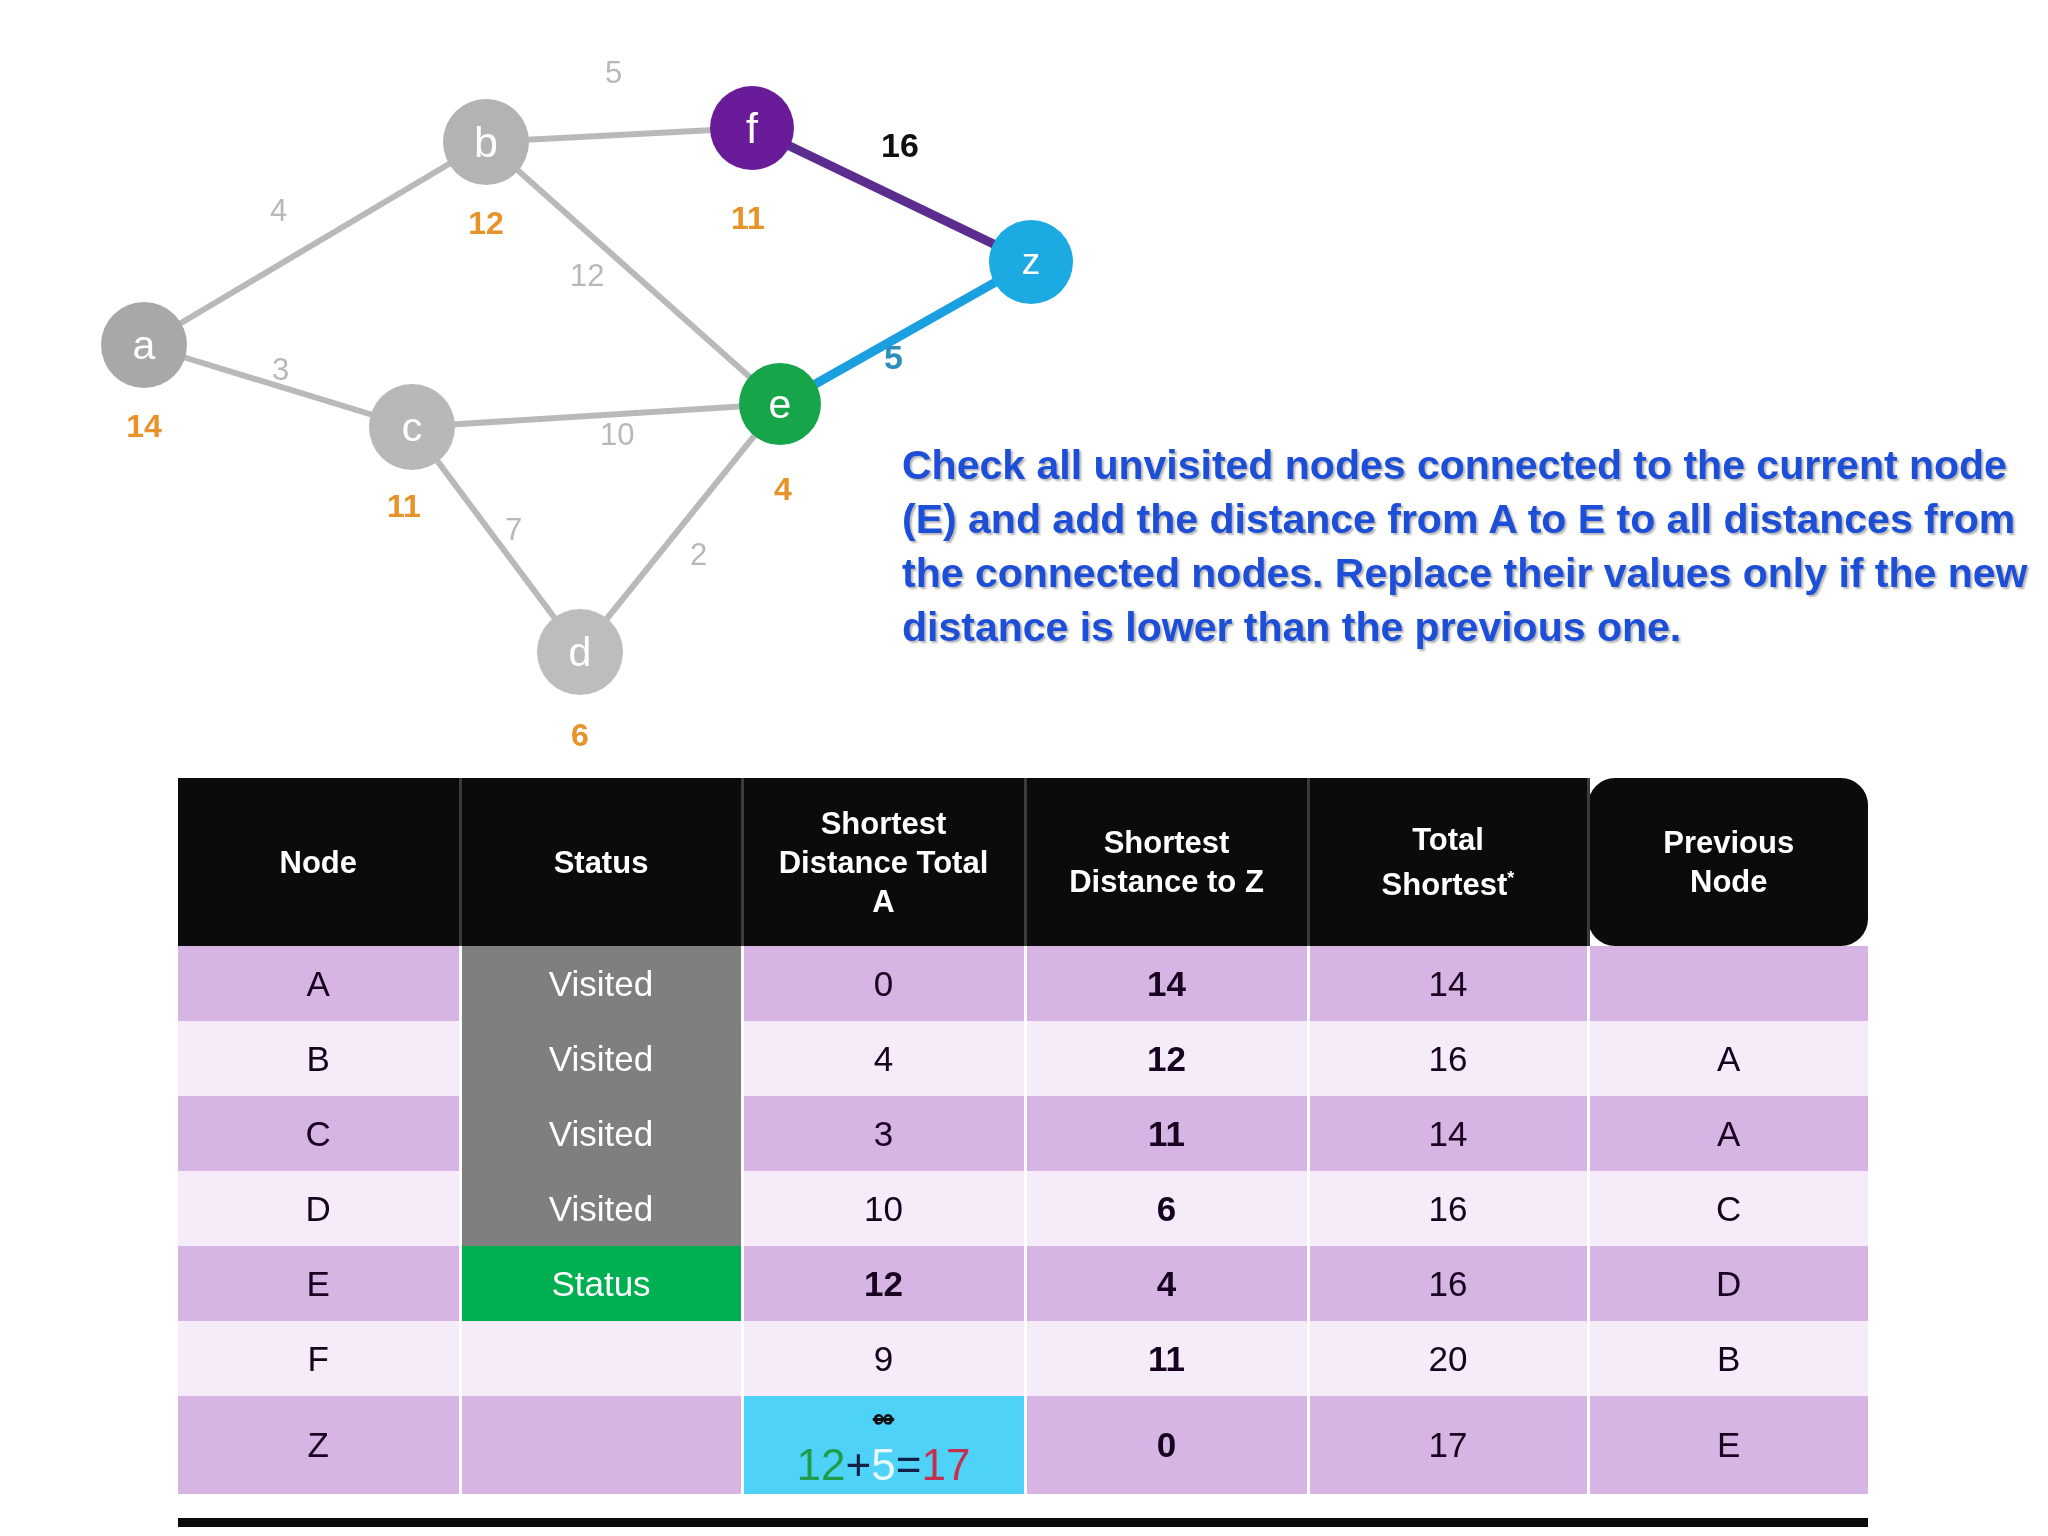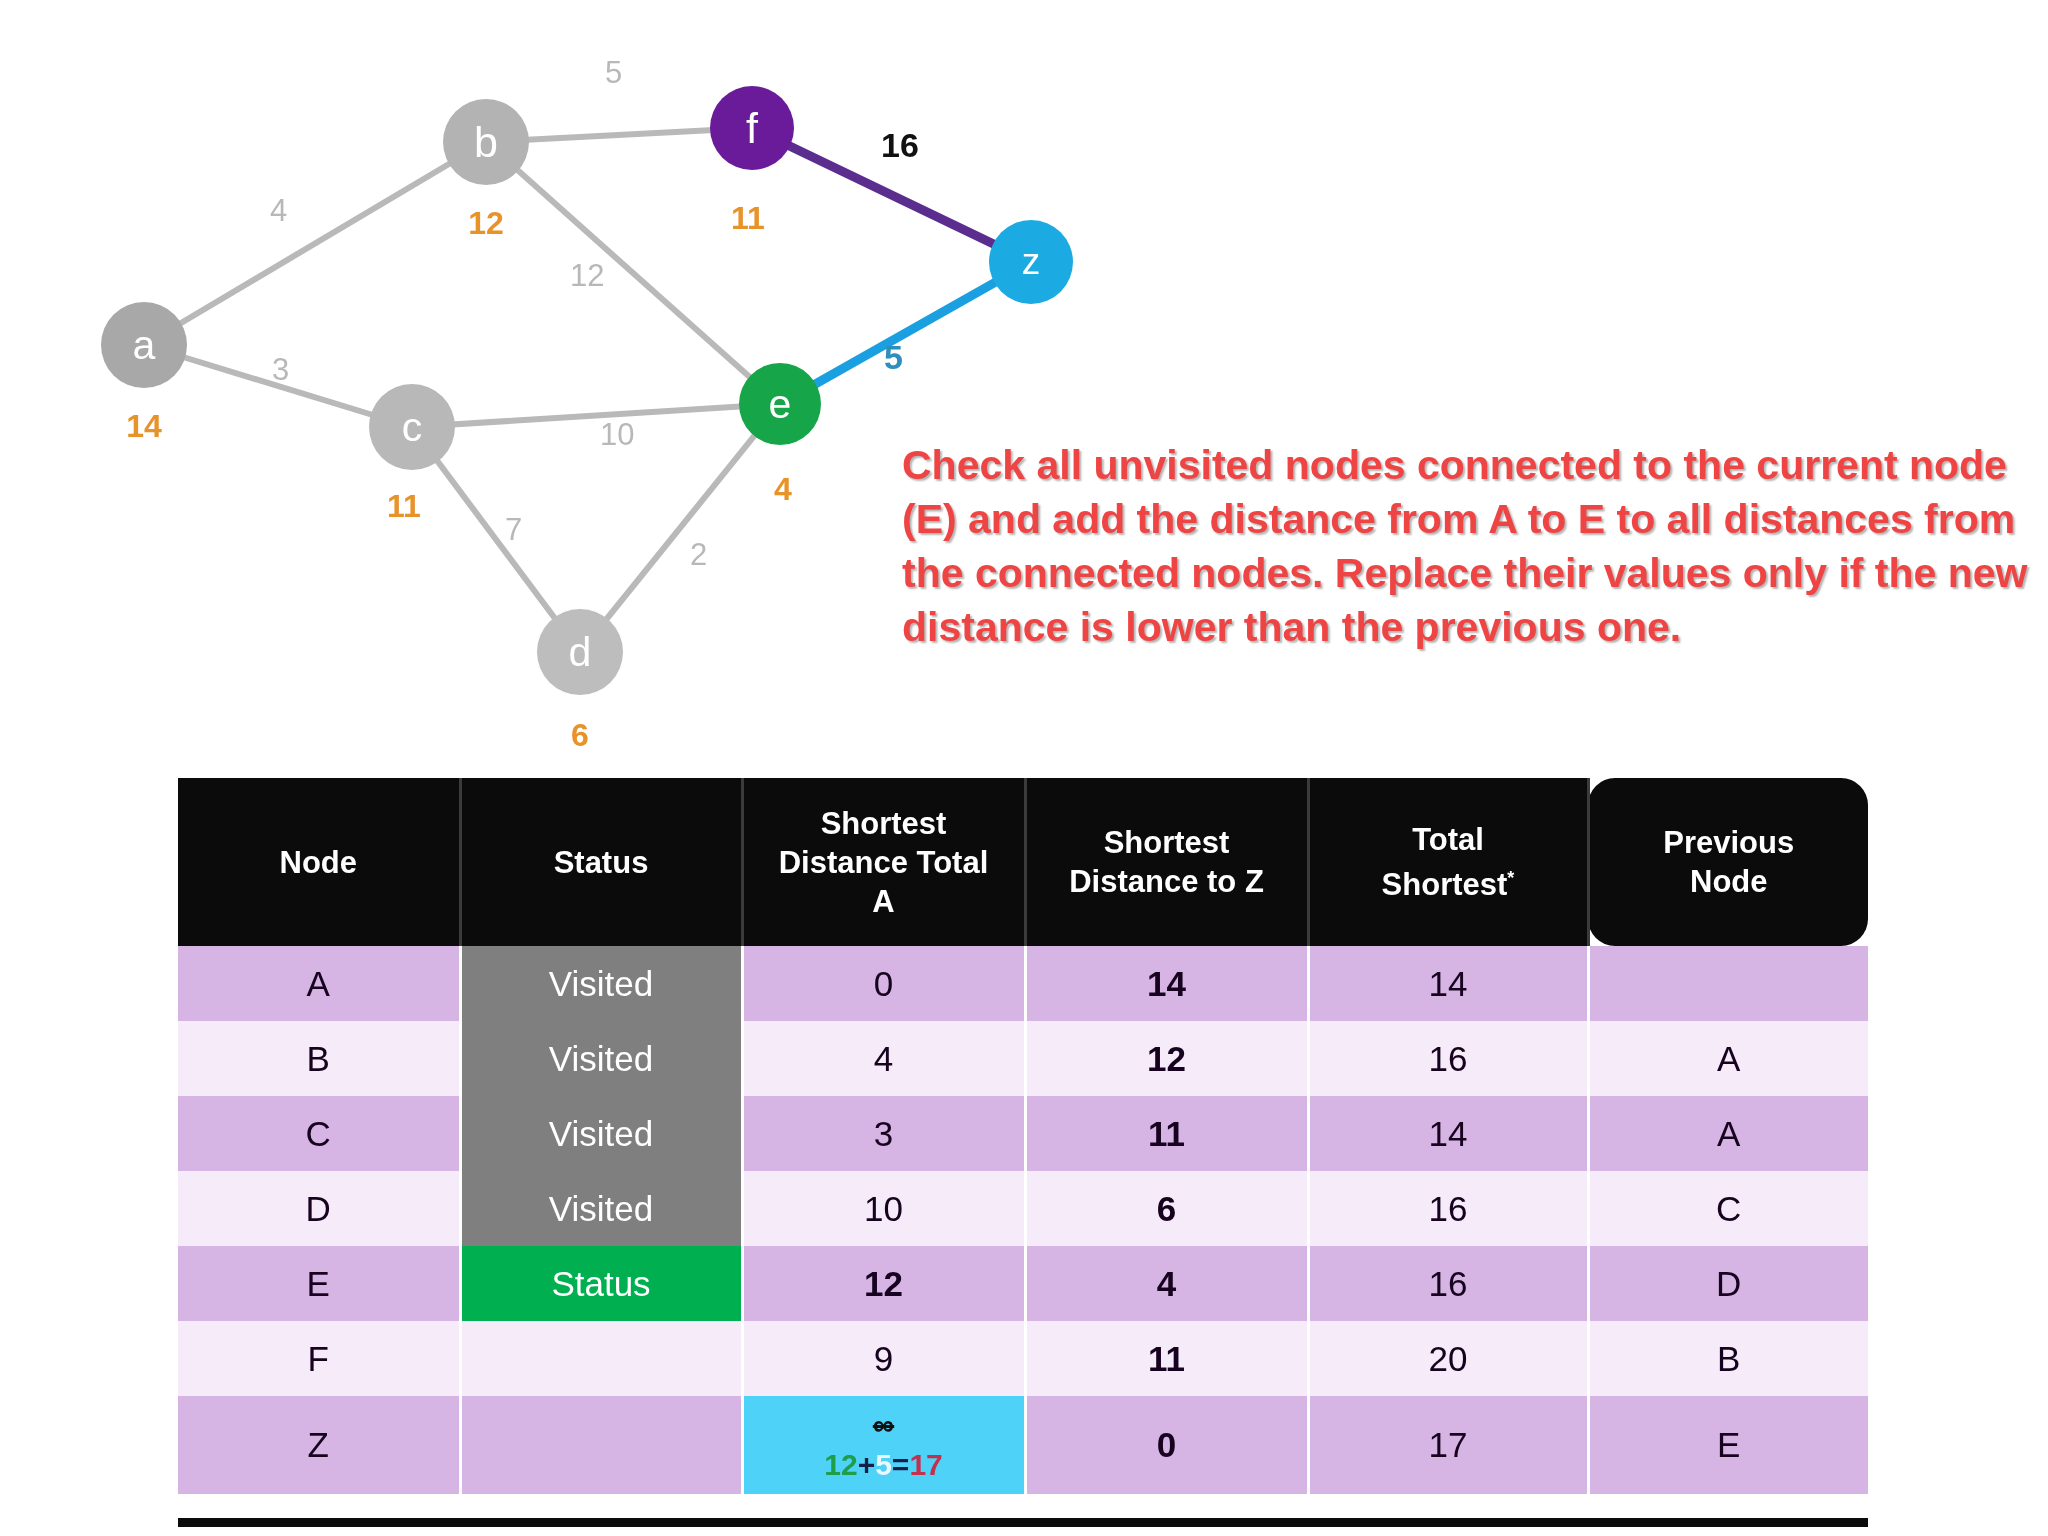--- a/index.html
+++ b/index.html
@@ -67,21 +67,21 @@
     font-weight: bold;
     font-size: 34px;
   }
 
   
   #instruction {
     position: absolute;
     left: 902px;
     top: 438px;
     width: 1146px;
-    color: #ef4444;
+    color: #1d4ed8;
     font-family: "Liberation Sans", sans-serif;
     font-weight: bold;
     font-size: 41px;
     line-height: 54px;
     text-shadow: 2px 2px 2px rgba(120,120,120,0.55);
   }
 
   
   #dijkstra-table {
     position: absolute;
@@ -149,22 +149,22 @@
     display: block;
     font-size: 30px;
     font-weight: bold;
     color: #111111;
     text-decoration: line-through;
     text-decoration-thickness: 3px;
     letter-spacing: 0;
   }
   .calc-line {
     display: block;
-    font-size: 30px;
-    font-weight: bold;
+    font-size: 44px;
+    font-weight: normal;
     margin-top: 10px;
     white-space: nowrap;
   }
   .calc-a  { color: #1E9E4A; }
   .calc-op { color: #13204a; }
   .calc-b  { color: #E9F8FF; }
   .calc-eq { color: #13204a; }
   .calc-r  { color: #C43050; }
 
   #table-bottom-rule {

